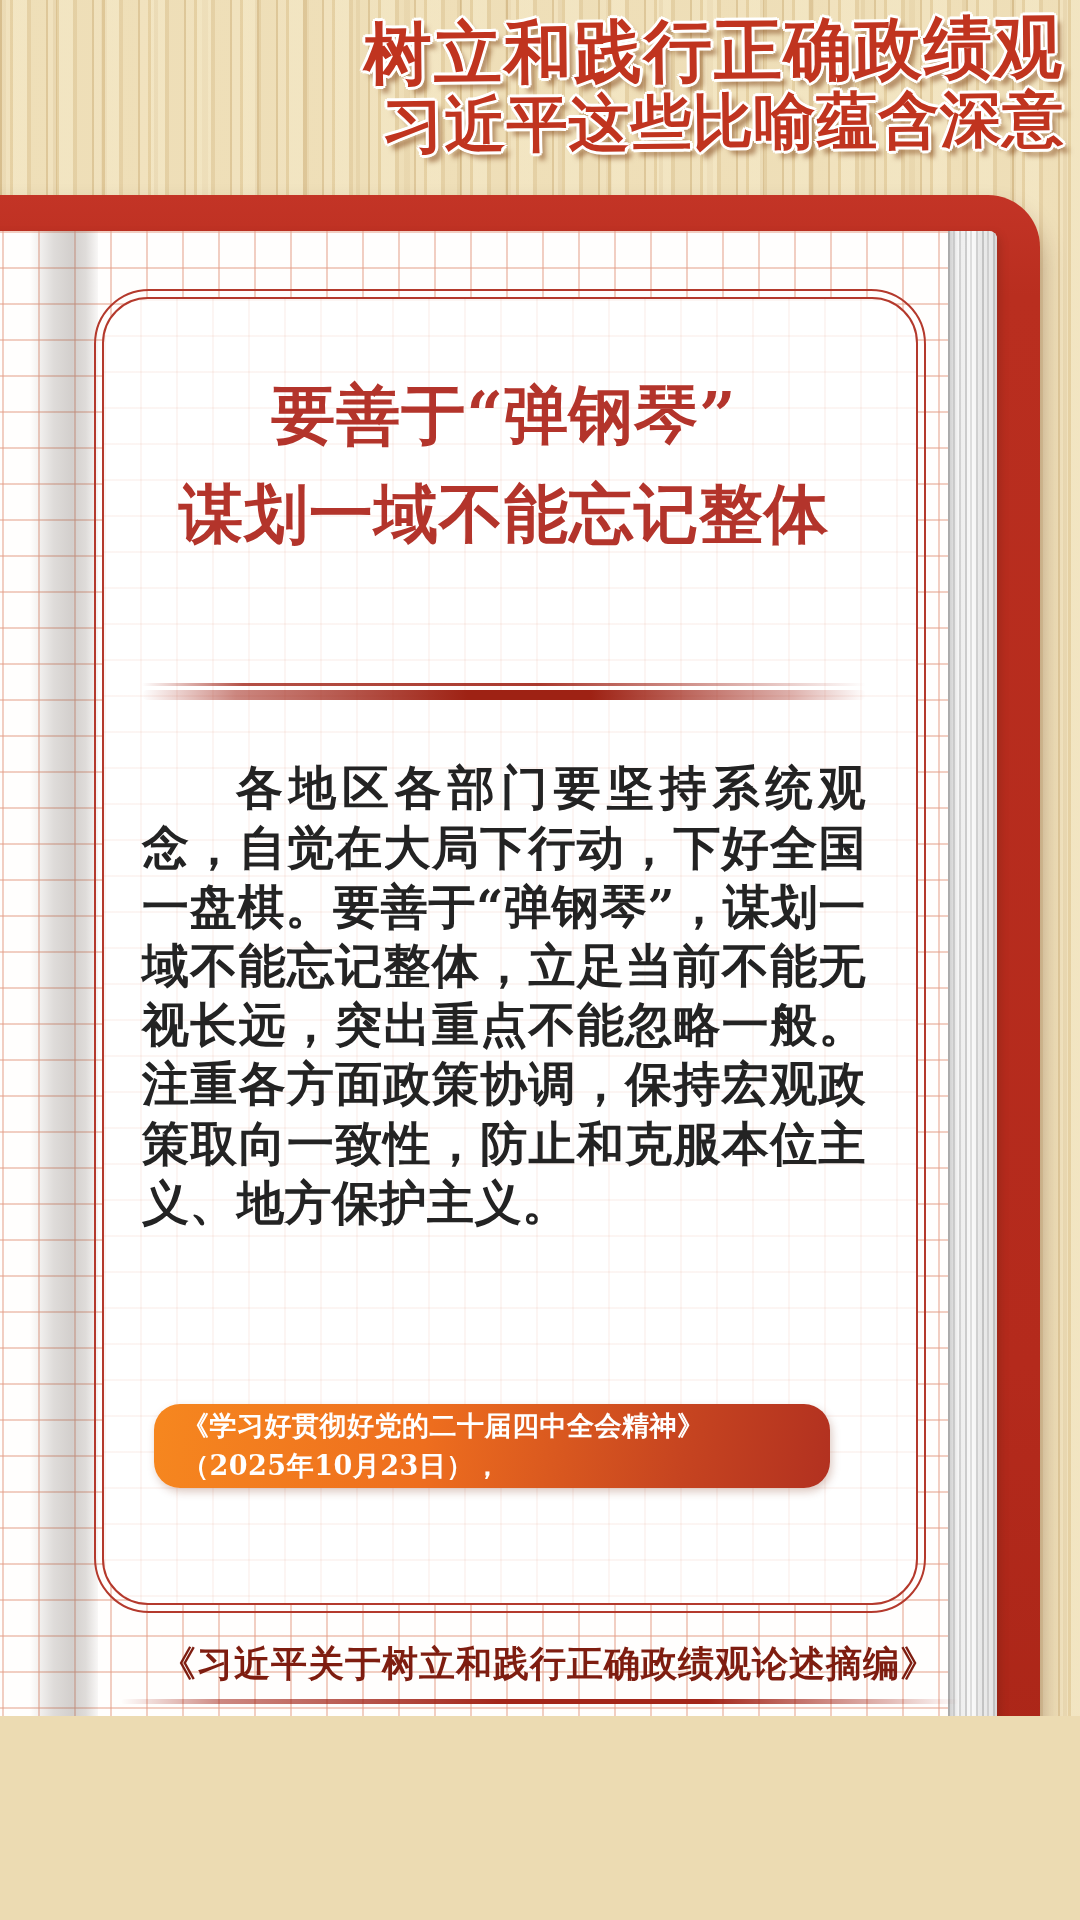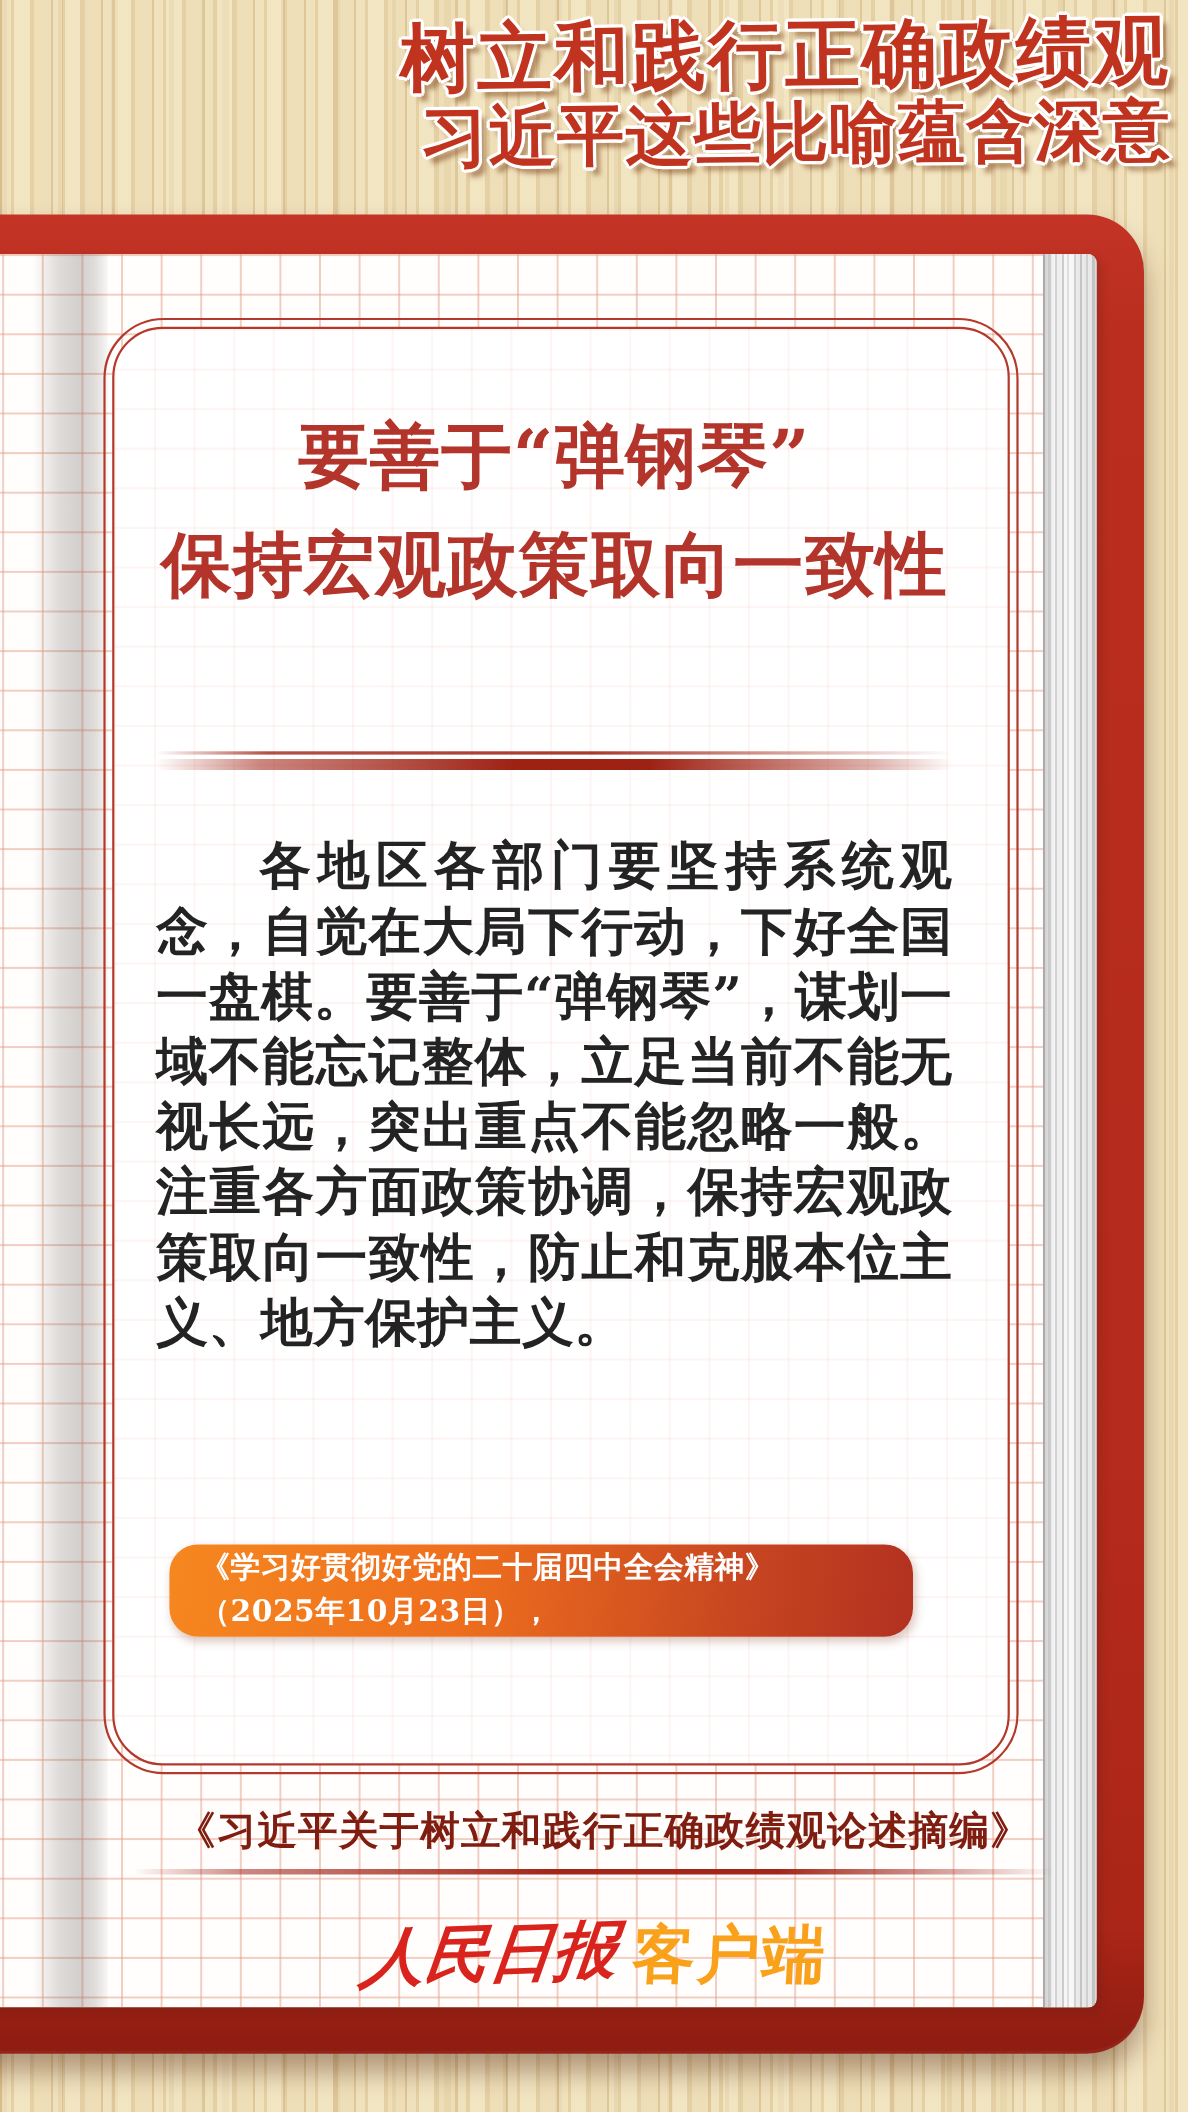--- a/index.html
+++ b/index.html
@@ -3,21 +3,21 @@
 <meta charset="utf-8">
 <style>
   * { margin:0; padding:0; box-sizing:border-box; }
   html,body { width:1080px; height:1920px; }
   body{
     font-family:"DejaVu Serif","Liberation Serif",serif;
     background-color:#ecdbb2;
     overflow:hidden;
   }
   .poster{
-    position:relative; width:1080px; height:1920px; overflow:hidden;
+    position:relative; width:1080px; height:1716px; overflow:hidden;
     background-color:#ecdbb2;
     background-image:
       repeating-linear-gradient(90deg,
         rgba(186,147,86,0.30) 0 2px,
         rgba(245,232,200,0.40) 2px 10px,
         rgba(205,170,108,0.26) 10px 13px,
         rgba(248,238,208,0.45) 13px 27px,
         rgba(193,155,94,0.20) 27px 31px,
         rgba(240,224,186,0.40) 31px 46px),
       repeating-linear-gradient(90deg,
@@ -174,21 +174,21 @@
 
   <div class="cover"></div>
 
   <div class="page">
     <div class="spine-shadow"></div>
     <div class="page-edges"></div>
 
     <div class="card">
       <div class="card-heading">
         <div>要善于“弹钢琴”</div>
-        <div>保持宏观政策取向一致性</div>
+        <div>谋划一域不能忘记整体</div>
       </div>
 
       <div class="heading-divider">
         <div class="thin"></div>
         <div class="thick"></div>
       </div>
 
       <div class="body-text">各地区各部门要坚持系统观念，自觉在大局下行动，下好全国一盘棋。要善于“弹钢琴”，谋划一域不能忘记整体，立足当前不能无视长远，突出重点不能忽略一般。注重各方面政策协调，保持宏观政策取向一致性，防止和克服本位主义、地方保护主义。</div>
 
       <div class="citation-badge">

